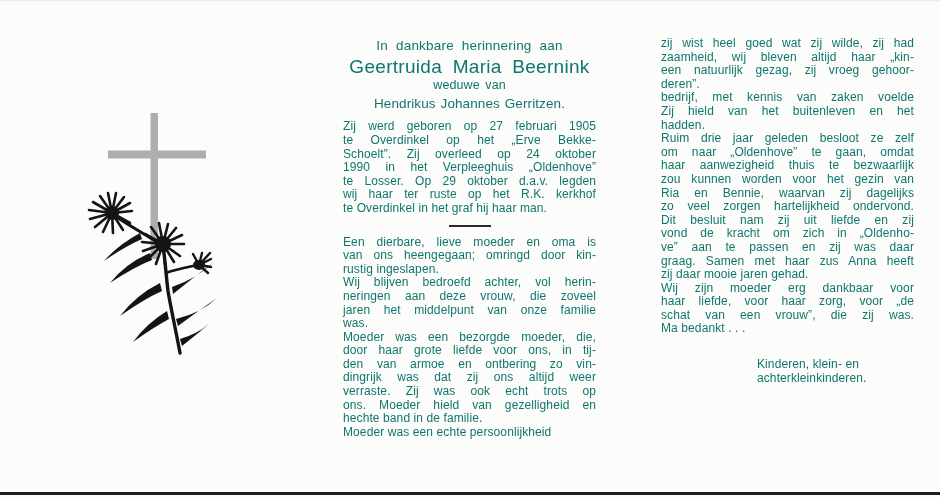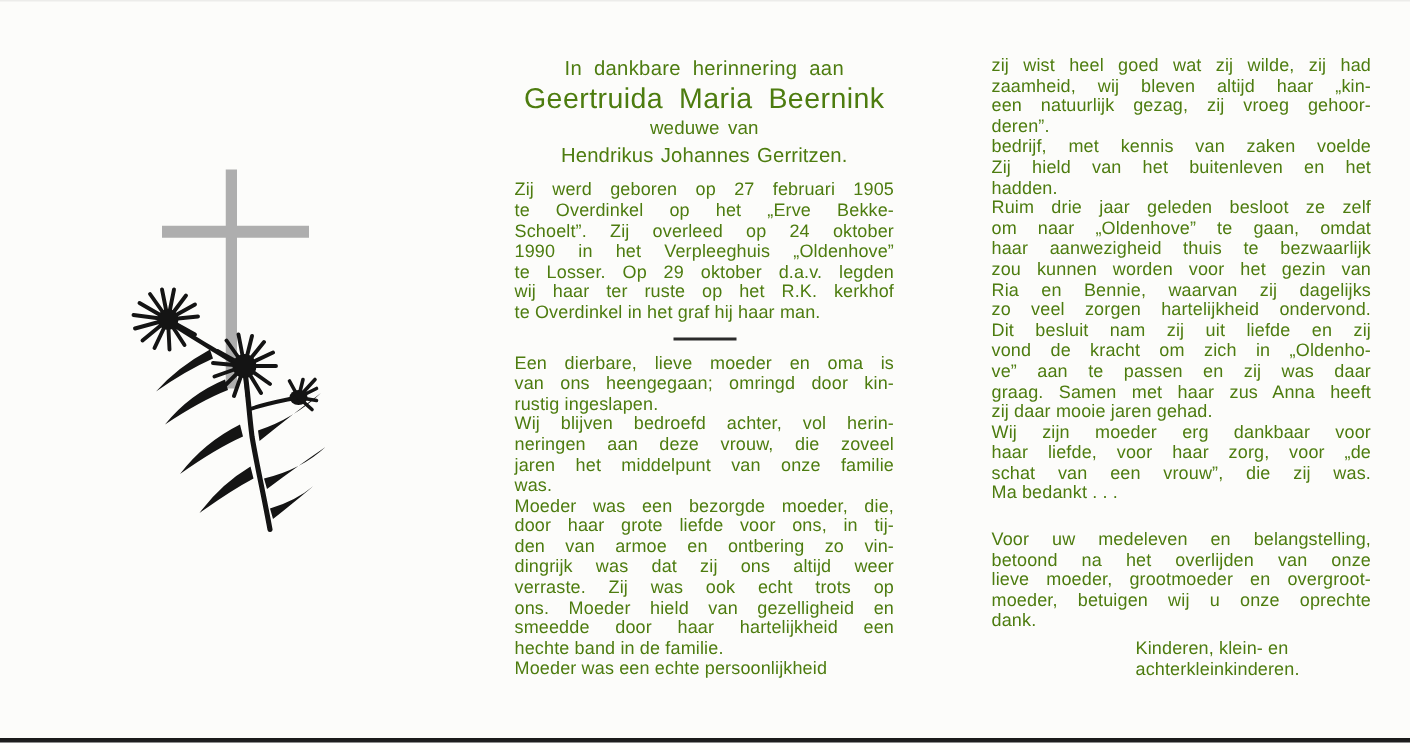--- a/index.html
+++ b/index.html
@@ -7,21 +7,21 @@
     width: 940px; height: 500px;
     background: #f4f4f2;
     font-family: "Liberation Sans", "DejaVu Sans", sans-serif;
     overflow: hidden;
   }
   .card {
     position: relative;
     width: 940px; height: 500px;
     background: #fcfcfa;
     border-top: 1px solid #ececea;
-    color: #4d7c0f;
+    color: #0f766e;
     box-sizing: border-box;
   }
   
   .left-art {
     position: absolute; left: 0; top: 0;
     width: 335px; height: 490px;
   }
   .left-art svg { display: block; width: 335px; height: 490px; }
   
   .col {
@@ -167,21 +167,20 @@
         <div class="line last">was.</div>
       </div>
     <div class="para">
 
     <div class="line">Moeder was een bezorgde moeder, die,</div>
         <div class="line">door haar grote liefde voor ons, in tij-</div>
         <div class="line">den van armoe en ontbering zo vin-</div>
         <div class="line">dingrijk was dat zij ons altijd weer</div>
         <div class="line">verraste. Zij was ook echt trots op</div>
         <div class="line">ons. Moeder hield van gezelligheid en</div>
-        <div class="line">smeedde door haar hartelijkheid een</div>
         <div class="line last">hechte band in de familie.</div>
       </div>
     <div class="para">
 
     <div class="line last">Moeder was een echte persoonlijkheid</div>
       </div>
   </div>
 
   <div class="col col-right">
     <div class="para">
@@ -214,28 +213,20 @@
     <div class="para">
 
     <div class="line">Wij zijn moeder erg dankbaar voor</div>
         <div class="line">haar liefde, voor haar zorg, voor „de</div>
         <div class="line">schat van een vrouw”, die zij was.</div>
         <div class="line last">Ma bedankt . . .</div>
       </div>
 
     <div class="gap-small"></div>
 
-    <div class="para">
-
-    <div class="line">Voor uw medeleven en belangstelling,</div>
-        <div class="line">betoond na het overlijden van onze</div>
-        <div class="line">lieve moeder, grootmoeder en overgroot-</div>
-        <div class="line">moeder, betuigen wij u onze oprechte</div>
-        <div class="line last">dank.</div>
-      </div>
 
     <div class="signature">
 
     <div class="line">Kinderen, klein- en</div>
         <div class="line last">achterkleinkinderen.</div>
       </div>
   </div>
 
   <div class="bottom-rule"></div>
 </div>

